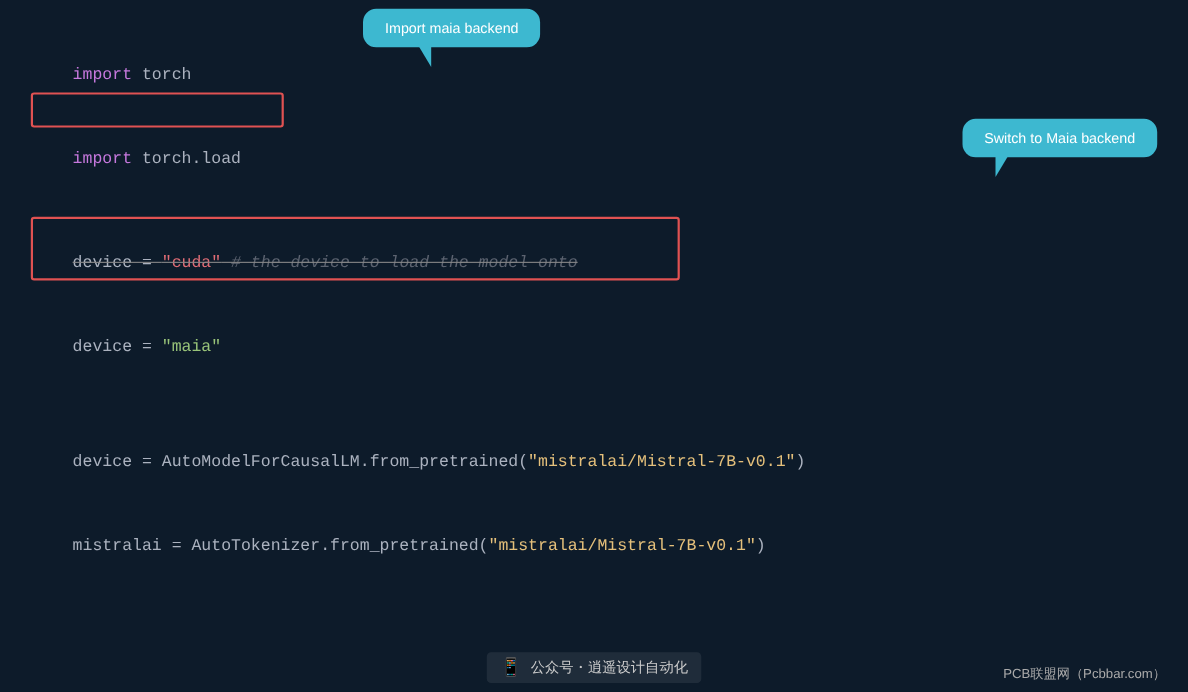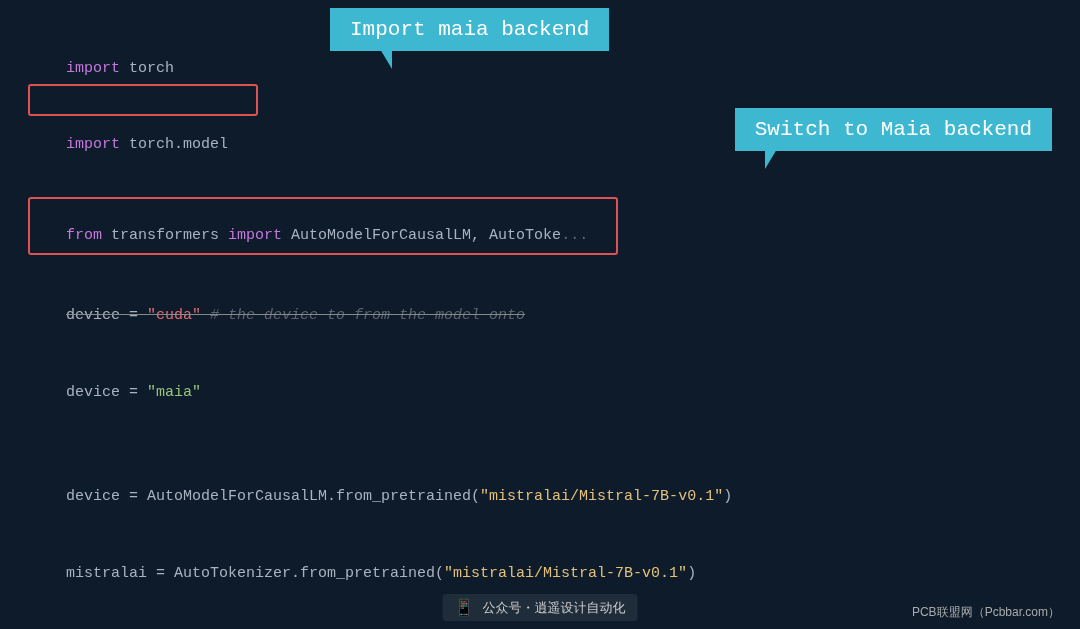--- a/index.html
+++ b/index.html
@@ -36,25 +36,25 @@
       display: block;
     }
 
     .spacer { height: 14px; }
 
     
     .callout {
       position: absolute;
       background: #3db8d0;
       color: #fff;
-      font-family: Liberation Mono, monospace;
-      font-size: 21px;
+      font-family: Liberation Sans, sans-serif;
+      font-size: 13px;
       font-weight: 500;
       padding: 10px 18px;
-      border-radius: 0;
+      border-radius: 12px;
       text-align: center;
       pointer-events: none;
     }
 
     
     .callout-import {
       top: 8px;
       left: 330px;
       padding: 10px 20px;
     }
@@ -150,31 +150,28 @@
 
 <div class="box2"></div>
 
 <div class="code-area">
 
   <div class="line">
     <span class="kw">import</span><span class="plain"> torch</span>
   </div>
 
   <div class="line">
-    <span class="kw">import</span><span class="plain"> torch.model</span>
-  </div>
-
-  <div class="spacer"></div>
-
-  <div class="line">
-    <span class="kw">from</span><span class="plain"> transformers </span><span class="kw">import</span><span class="plain"> AutoModelForCausalLM, AutoToke<span style="opacity:0.5">...</span></span>
-  </div>
+    <span class="kw">import</span><span class="plain"> torch.load</span>
+  </div>
+
+  <div class="spacer"></div>
+
 
   <div class="line" style="margin-top:4px;">
-    <span class="strikethrough"><span class="plain">device = </span><span class="str-red">"cuda"</span><span class="comment"> # the device to from the model onto</span></span>
+    <span class="strikethrough"><span class="plain">device = </span><span class="str-red">"cuda"</span><span class="comment"> # the device to load the model onto</span></span>
   </div>
 
   <div class="line">
     <span class="plain">device = </span><span class="str-green">"maia"</span>
   </div>
 
   <div class="spacer"></div>
   <div class="spacer"></div>
 
   <div class="line">

